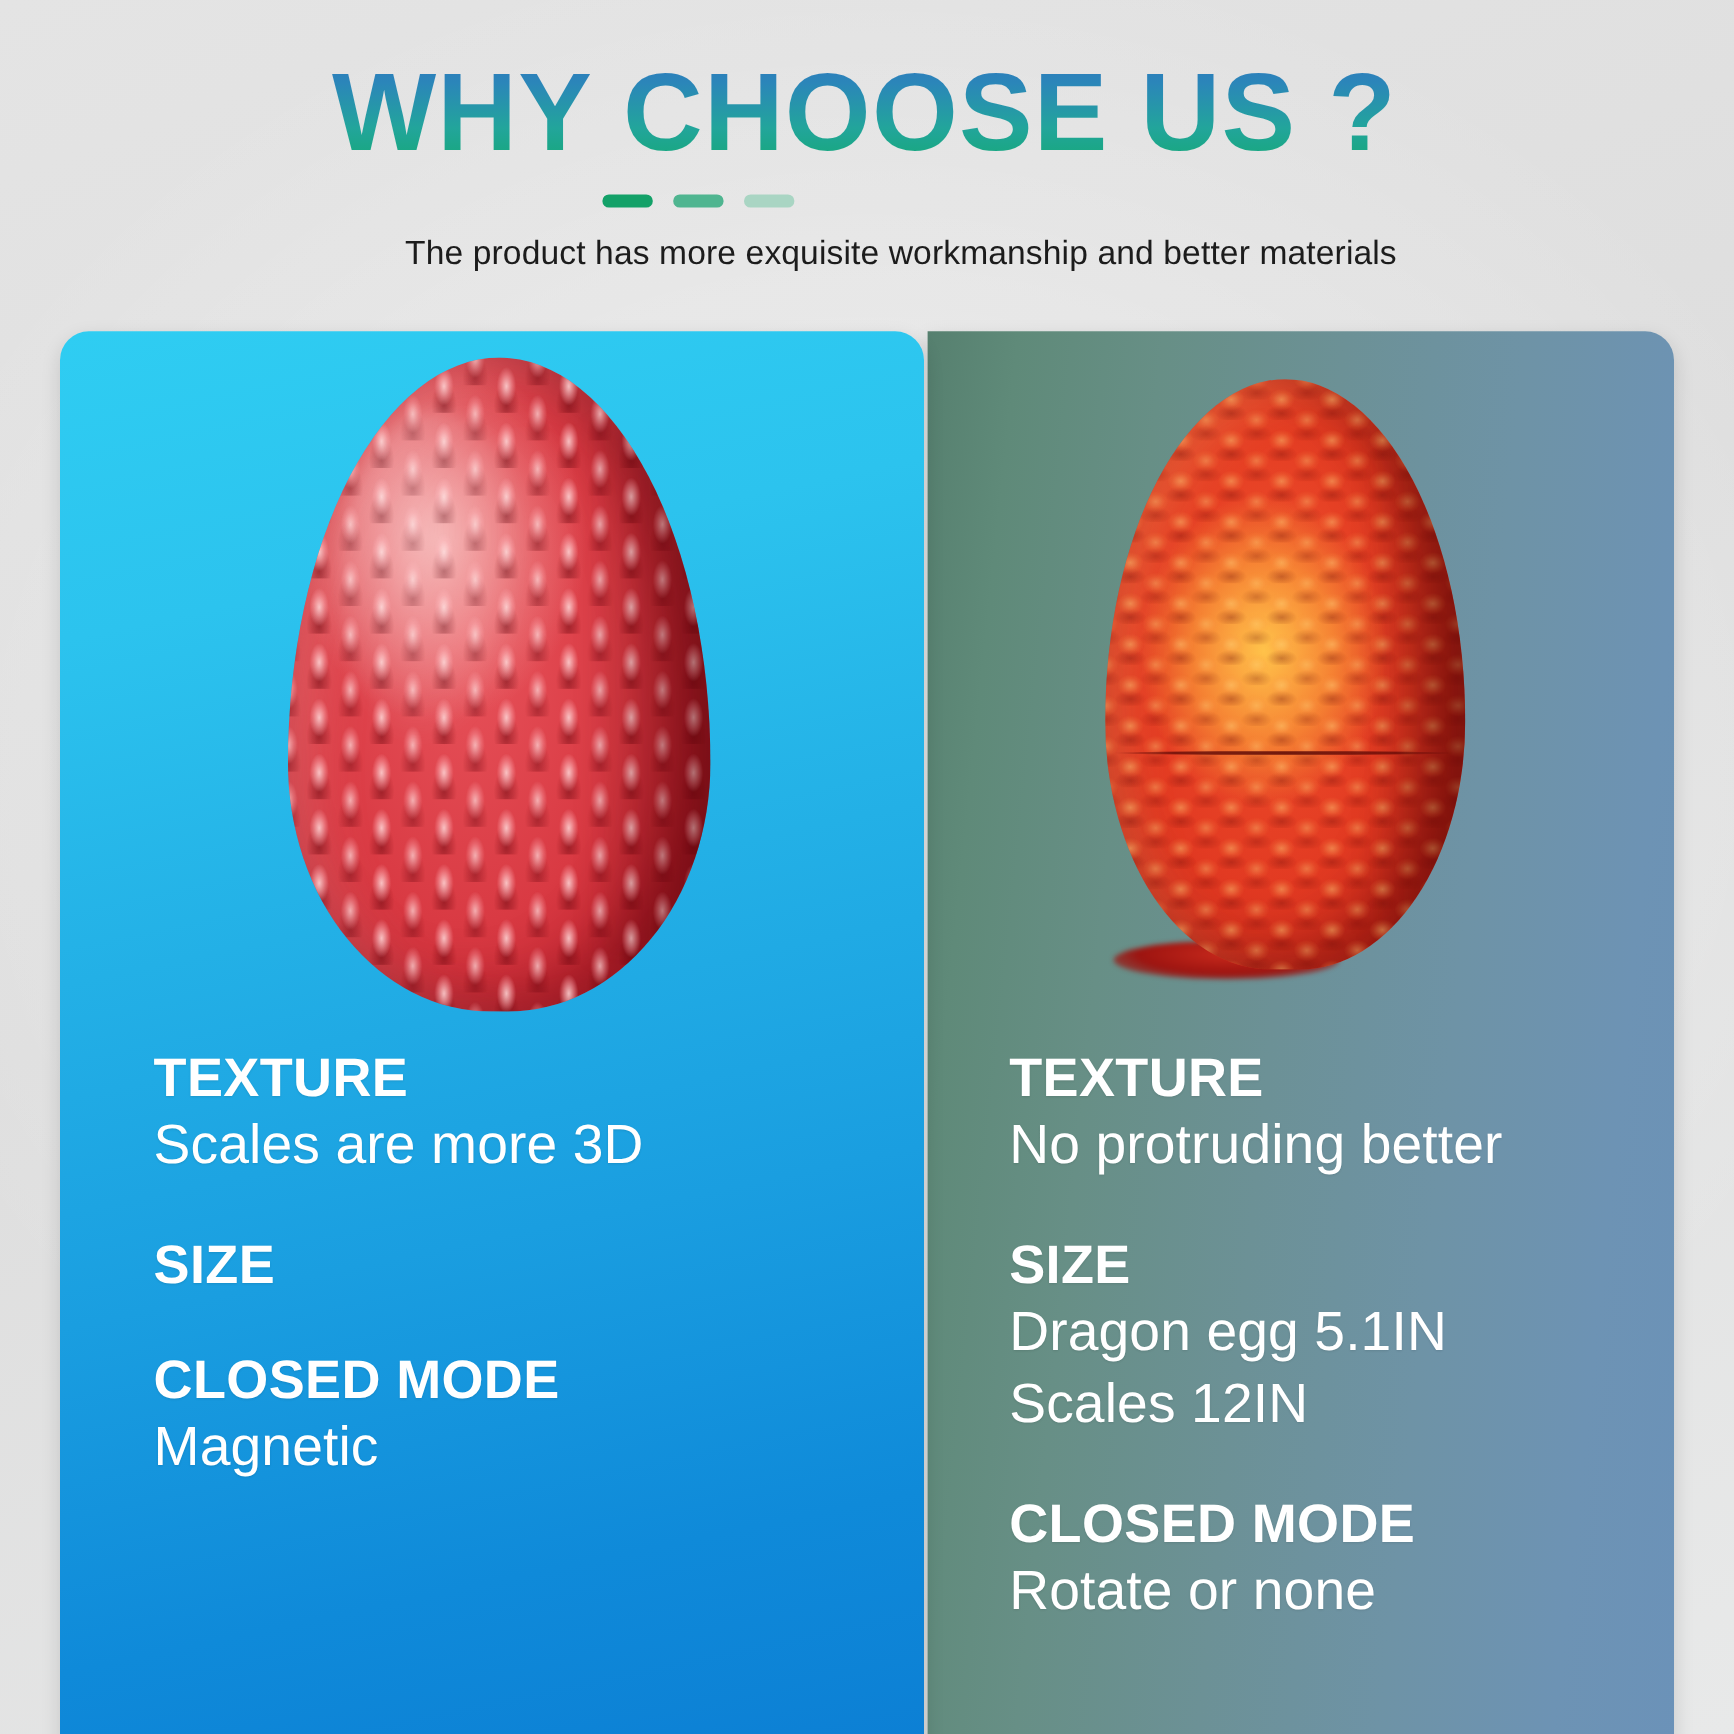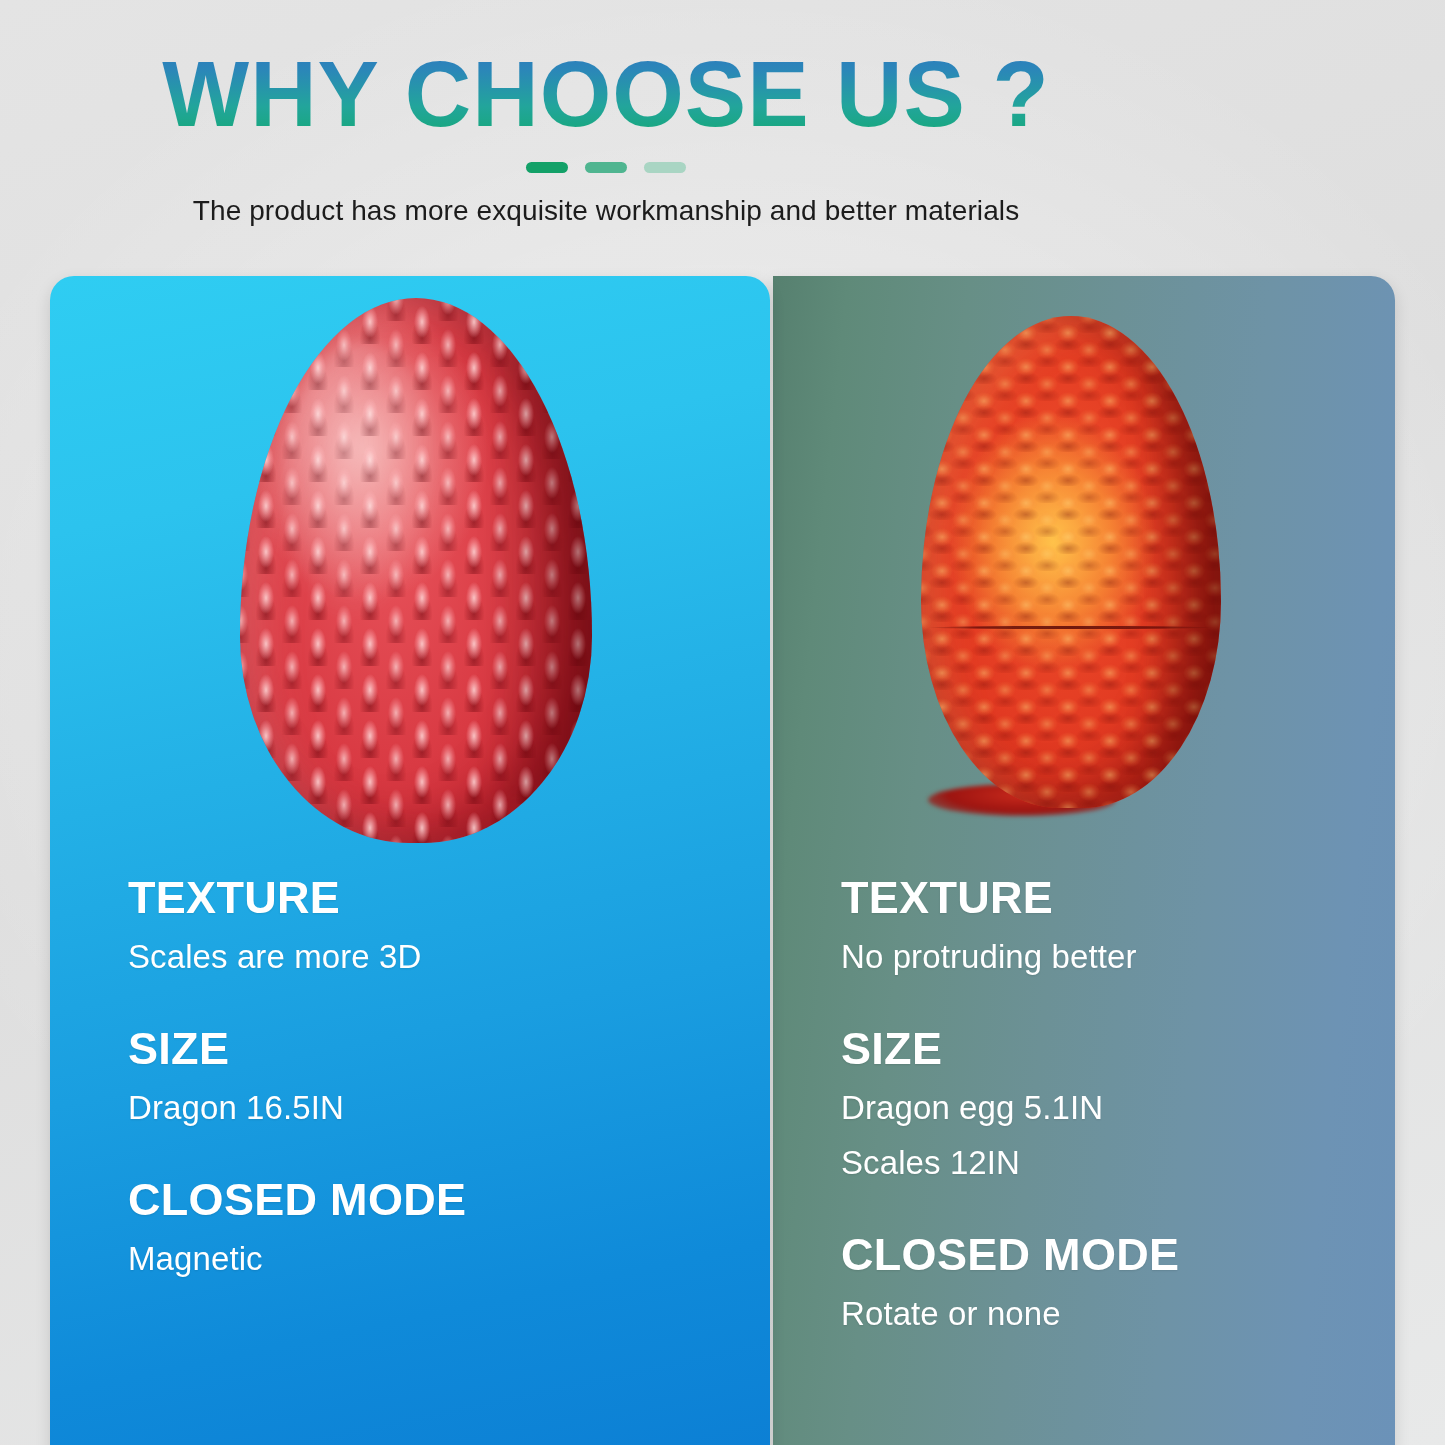--- a/index.html
+++ b/index.html
@@ -25,23 +25,22 @@
       linear-gradient(160deg, #e4e4e4 0%, #dedede 45%, #e8e9e9 100%);
     pointer-events: none;
   }
 
   
   .header {
     position: absolute;
     left: 0;
     top: 0;
     width: 1164px;
-    text-align: center;
+    text-align: right;
     z-index: 3;
-    margin-left: 24px;
   }
   .title {
     margin: 0;
     padding-top: 45px;
     font-size: 92px;
     font-weight: 700;
     letter-spacing: 1px;
     line-height: 1.08;
     background: linear-gradient(180deg, #2f5fbe 0%, #2f6fc0 22%, #2b86b9 48%, #22a59b 74%, #16a878 95%);
     -webkit-background-clip: text;
@@ -260,22 +259,22 @@
   .spec-title {
     margin: 0;
     font-size: 45px;
     font-weight: 700;
     color: #ffffff;
     line-height: 1.16;
     letter-spacing: 0.3px;
     text-shadow: 0 1px 2px rgba(0,0,0,0.10);
   }
   .spec-line {
-    margin: 12px 0 0 0;
-    font-size: 33px;
+    margin: 0 0 0 0;
+    font-size: 46px;
     font-weight: 400;
     color: #ffffff;
     line-height: 1.30;
     letter-spacing: 0.1px;
     text-shadow: 0 1px 2px rgba(0,0,0,0.10);
   }
 </style>
 </head>
 <body>
 
@@ -341,21 +340,20 @@
 
       <div class="spec-list">
 
         <div class="spec">
           <p class="spec-title">TEXTURE</p>
           <p class="spec-line">Scales are more 3D</p>
         </div>
 
         <div class="spec">
           <p class="spec-title">SIZE</p>
-          <p class="spec-line">Dragon 16.5IN</p>
         </div>
 
         <div class="spec">
           <p class="spec-title">CLOSED MODE</p>
           <p class="spec-line">Magnetic</p>
         </div>
 
       </div>
     </div>
 

